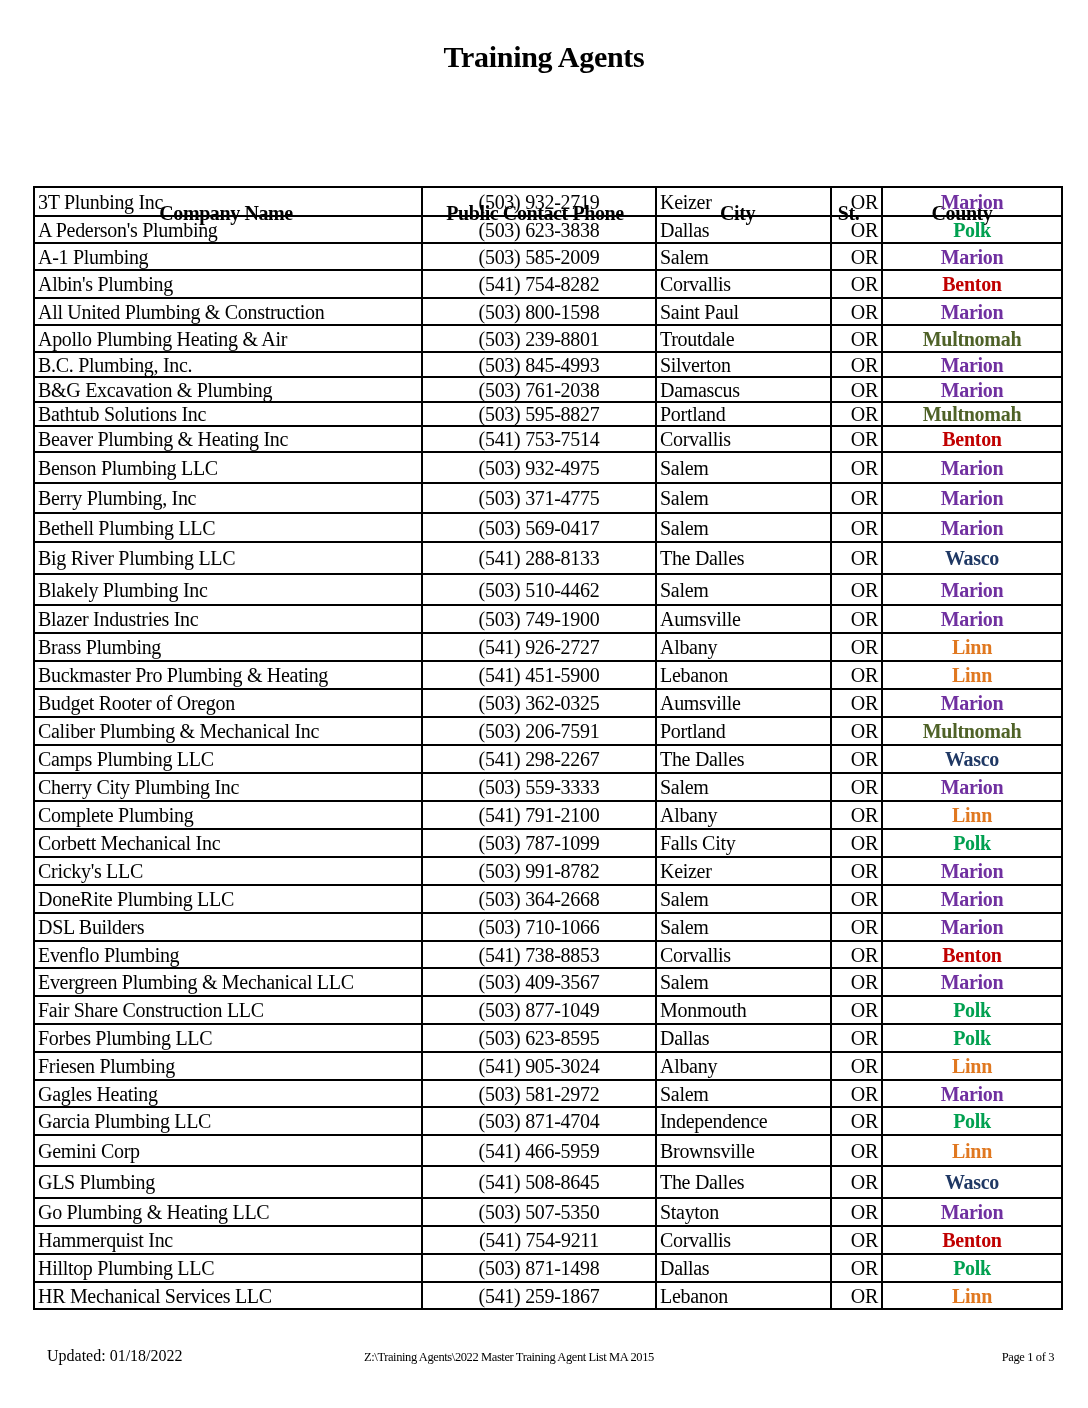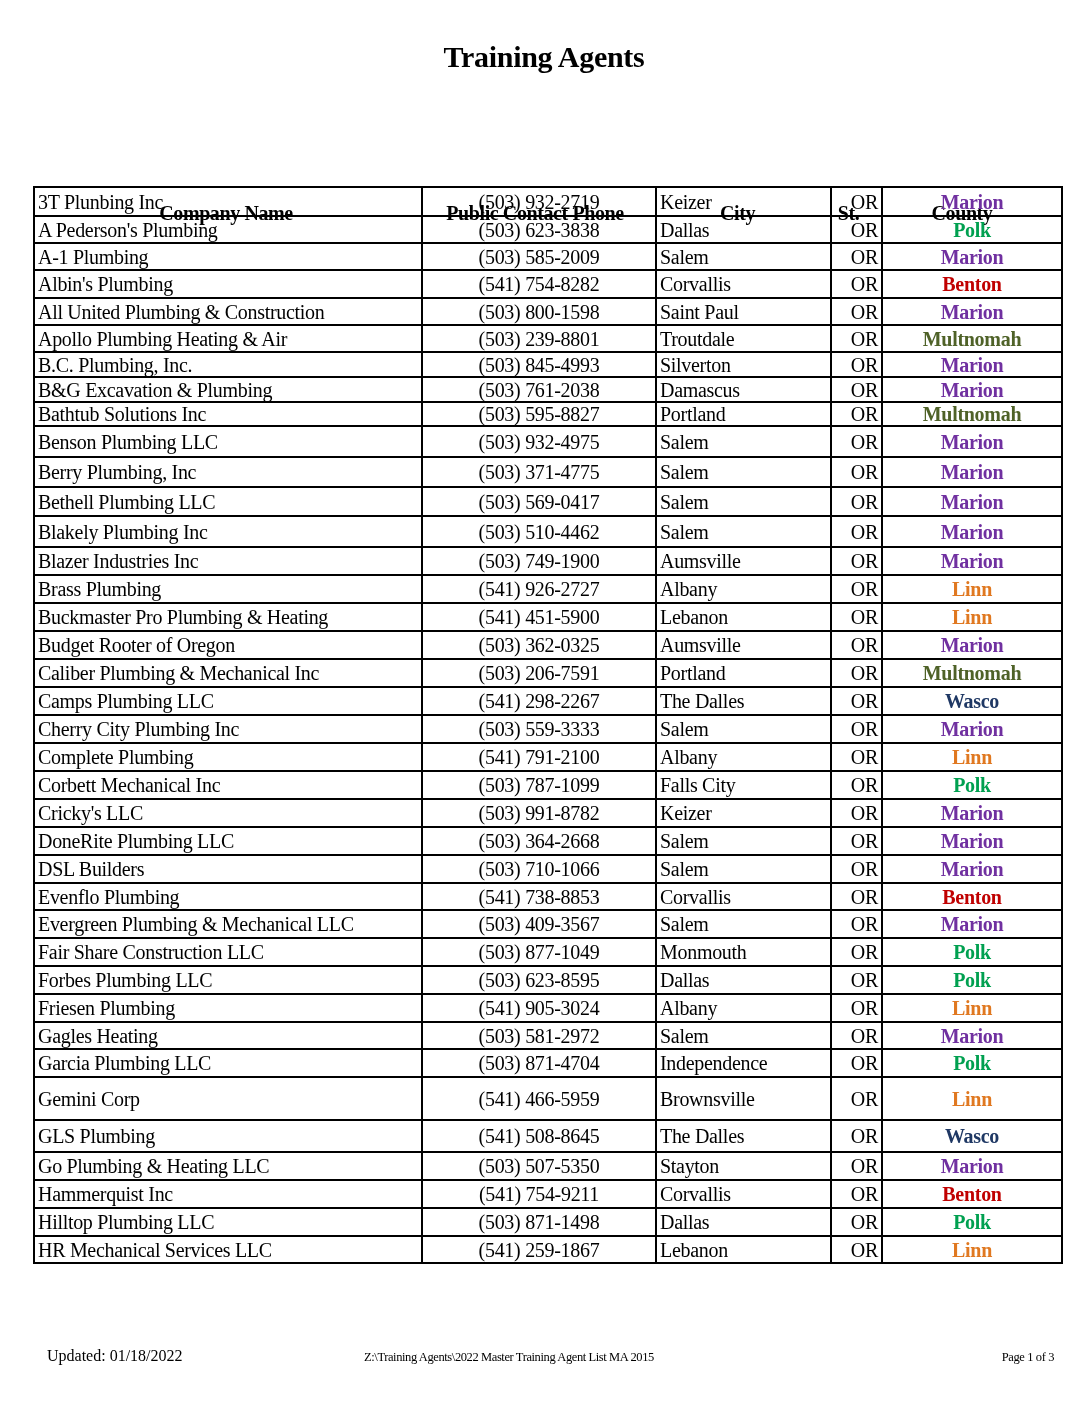--- a/index.html
+++ b/index.html
@@ -116,40 +116,54 @@
         <td class="c-state">OR</td>
         <td class="c-county" style="color: rgb(112, 48, 160);">Marion</td>
       </tr>
       <tr style="height: 24px;">
         <td class="c-company">Bathtub Solutions Inc</td>
         <td class="c-phone">(503) 595-8827</td>
         <td class="c-city">Portland</td>
         <td class="c-state">OR</td>
         <td class="c-county" style="color: rgb(79, 98, 40);">Multnomah</td>
       </tr>
+      <tr style="height: 26px;">
+        <td class="c-company">Beaver Plumbing &amp; Heating Inc</td>
+        <td class="c-phone">(541) 753-7514</td>
+        <td class="c-city">Corvallis</td>
+        <td class="c-state">OR</td>
+        <td class="c-county" style="color: rgb(192, 0, 0);">Benton</td>
+      </tr>
       <tr style="height: 31px;">
         <td class="c-company">Benson Plumbing LLC</td>
         <td class="c-phone">(503) 932-4975</td>
         <td class="c-city">Salem</td>
         <td class="c-state">OR</td>
         <td class="c-county" style="color: rgb(112, 48, 160);">Marion</td>
       </tr>
       <tr style="height: 30px;">
         <td class="c-company">Berry Plumbing, Inc</td>
         <td class="c-phone">(503) 371-4775</td>
         <td class="c-city">Salem</td>
         <td class="c-state">OR</td>
         <td class="c-county" style="color: rgb(112, 48, 160);">Marion</td>
       </tr>
       <tr style="height: 29px;">
         <td class="c-company">Bethell Plumbing LLC</td>
         <td class="c-phone">(503) 569-0417</td>
         <td class="c-city">Salem</td>
         <td class="c-state">OR</td>
         <td class="c-county" style="color: rgb(112, 48, 160);">Marion</td>
+      </tr>
+      <tr style="height: 32px;">
+        <td class="c-company">Big River Plumbing LLC</td>
+        <td class="c-phone">(541) 288-8133</td>
+        <td class="c-city">The Dalles</td>
+        <td class="c-state">OR</td>
+        <td class="c-county" style="color: rgb(31, 56, 100);">Wasco</td>
       </tr>
       <tr style="height: 31px;">
         <td class="c-company">Blakely Plumbing Inc</td>
         <td class="c-phone">(503) 510-4462</td>
         <td class="c-city">Salem</td>
         <td class="c-state">OR</td>
         <td class="c-county" style="color: rgb(112, 48, 160);">Marion</td>
       </tr>
       <tr style="height: 28px;">
         <td class="c-company">Blazer Industries Inc</td>
@@ -277,21 +291,21 @@
         <td class="c-state">OR</td>
         <td class="c-county" style="color: rgb(112, 48, 160);">Marion</td>
       </tr>
       <tr style="height: 28px;">
         <td class="c-company">Garcia Plumbing LLC</td>
         <td class="c-phone">(503) 871-4704</td>
         <td class="c-city">Independence</td>
         <td class="c-state">OR</td>
         <td class="c-county" style="color: rgb(0, 160, 80);">Polk</td>
       </tr>
-      <tr style="height: 43px;">
+      <tr style="height: 31px;">
         <td class="c-company">Gemini Corp</td>
         <td class="c-phone">(541) 466-5959</td>
         <td class="c-city">Brownsville</td>
         <td class="c-state">OR</td>
         <td class="c-county" style="color: rgb(224, 120, 32);">Linn</td>
       </tr>
       <tr style="height: 32px; padding-left: 48px;">
         <td class="c-company">GLS Plumbing</td>
         <td class="c-phone">(541) 508-8645</td>
         <td class="c-city">The Dalles</td>

